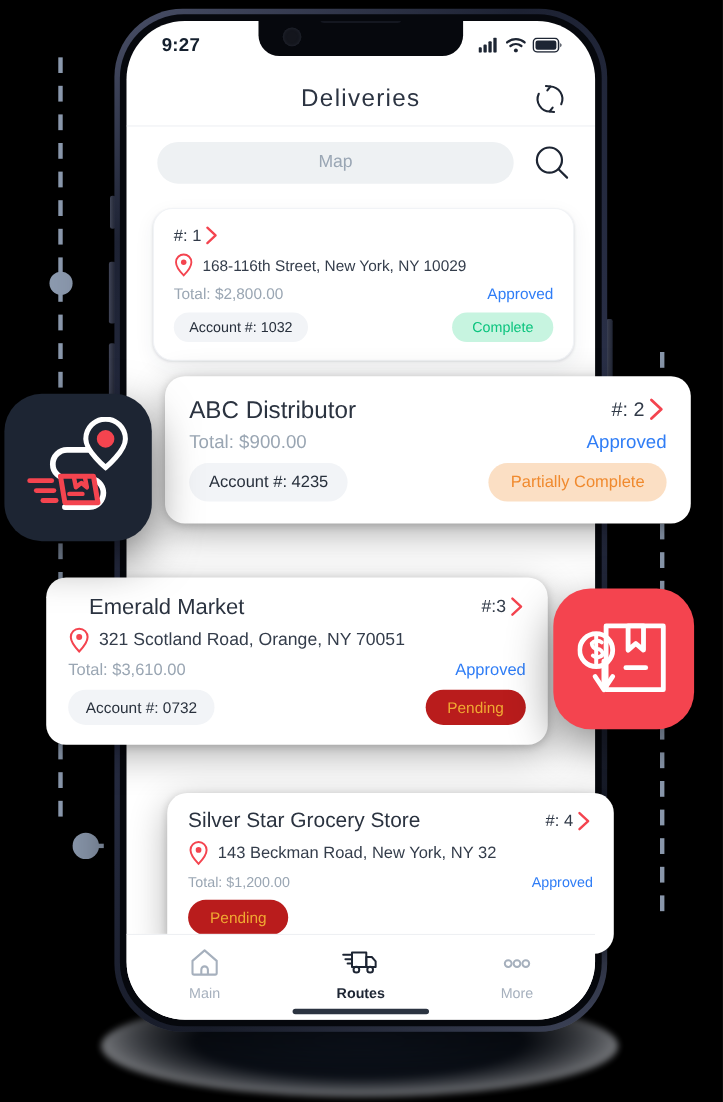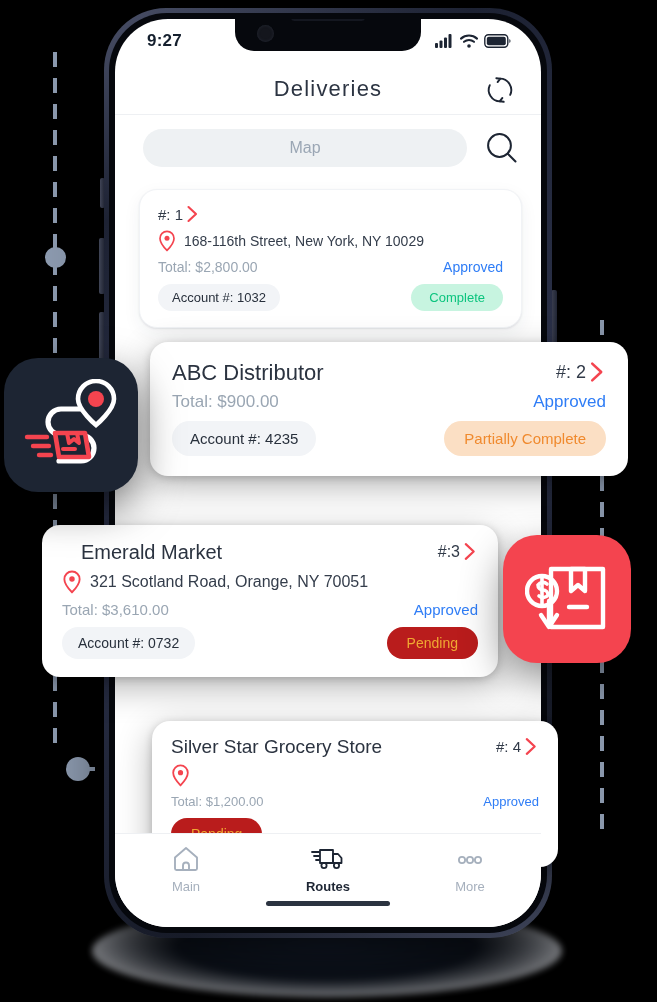--- a/index.html
+++ b/index.html
@@ -155,21 +155,21 @@
   .card-4 { padding: 15px 19px 17px 19px; }
   .card-4 .shop-name { font-size: 19px; }
   .card-4 .idx { font-size: 15px; }
   .card-4 .addr-txt { font-size: 15px; }
   .card-4 .total-txt, .card-4 .approved { font-size: 13px; }
   .card-4 .account-pill { font-size: 13px; padding: 8px 16px; }
   .card-4 .status-pill { font-size: 14px; padding: 8px 20px; }
 
   
   .tabbar {
-    position: absolute; left: 0; right: 0; bottom: 0; height: 94px; background: #fff;
+    position: absolute; left: 0; right: 0; bottom: 0; height: 78px; background: #fff;
     border-top: 1px solid #eef0f3; display: flex; align-items: flex-start;
     justify-content: space-around; padding-top: 10px; z-index: 25;
   }
   .tab { width: 110px; display: flex; flex-direction: column; align-items: center; gap: 7px; position: relative; }
   .tab-label { font-size: 13px; color: #a6b0bd; }
   .tab.active .tab-label { color: #1d2533; font-weight: bold; }
   .home-ind { position: absolute; bottom: -12px; width: 124px; height: 5px; border-radius: 3px; background: #2b3340; }
 
   
   .float-badge { position: absolute; border-radius: 34px; display:flex; align-items:center; justify-content:center; }
@@ -377,20 +377,21 @@
           <svg class="chev" width="16" height="21" viewBox="0 0 15 20">
             <path d="M3.5 3 L11 10 L3.5 17" stroke="#f4444f" stroke-width="2.1" fill="none" stroke-linecap="round" stroke-linejoin="round"></path>
           </svg>
         </div>
       </div>
       <div class="row-addr">
         <svg width="19" height="23" viewBox="0 0 18 22">
           <path d="M9 1.4 C12.9 1.4 16 4.5 16 8.4 C16 13.2 9 20.4 9 20.4 C9 20.4 2 13.2 2 8.4 C2 4.5 5.1 1.4 9 1.4 Z" stroke="#f4444f" stroke-width="1.7" fill="none"></path>
           <circle cx="9" cy="8.3" r="2.5" fill="#f4444f"></circle>
         </svg>
+        <span class="addr-txt">143 Beckman Road, New York, NY 32</span>
       </div>
       <div class="row-total">
         <span class="total-txt">Total: $1,200.00</span>
         <span class="approved">Approved</span>
       </div>
       <div class="row-foot">
         <span class="status-pill st-pending">Pending</span>
       </div>
     </div>
   </div>

